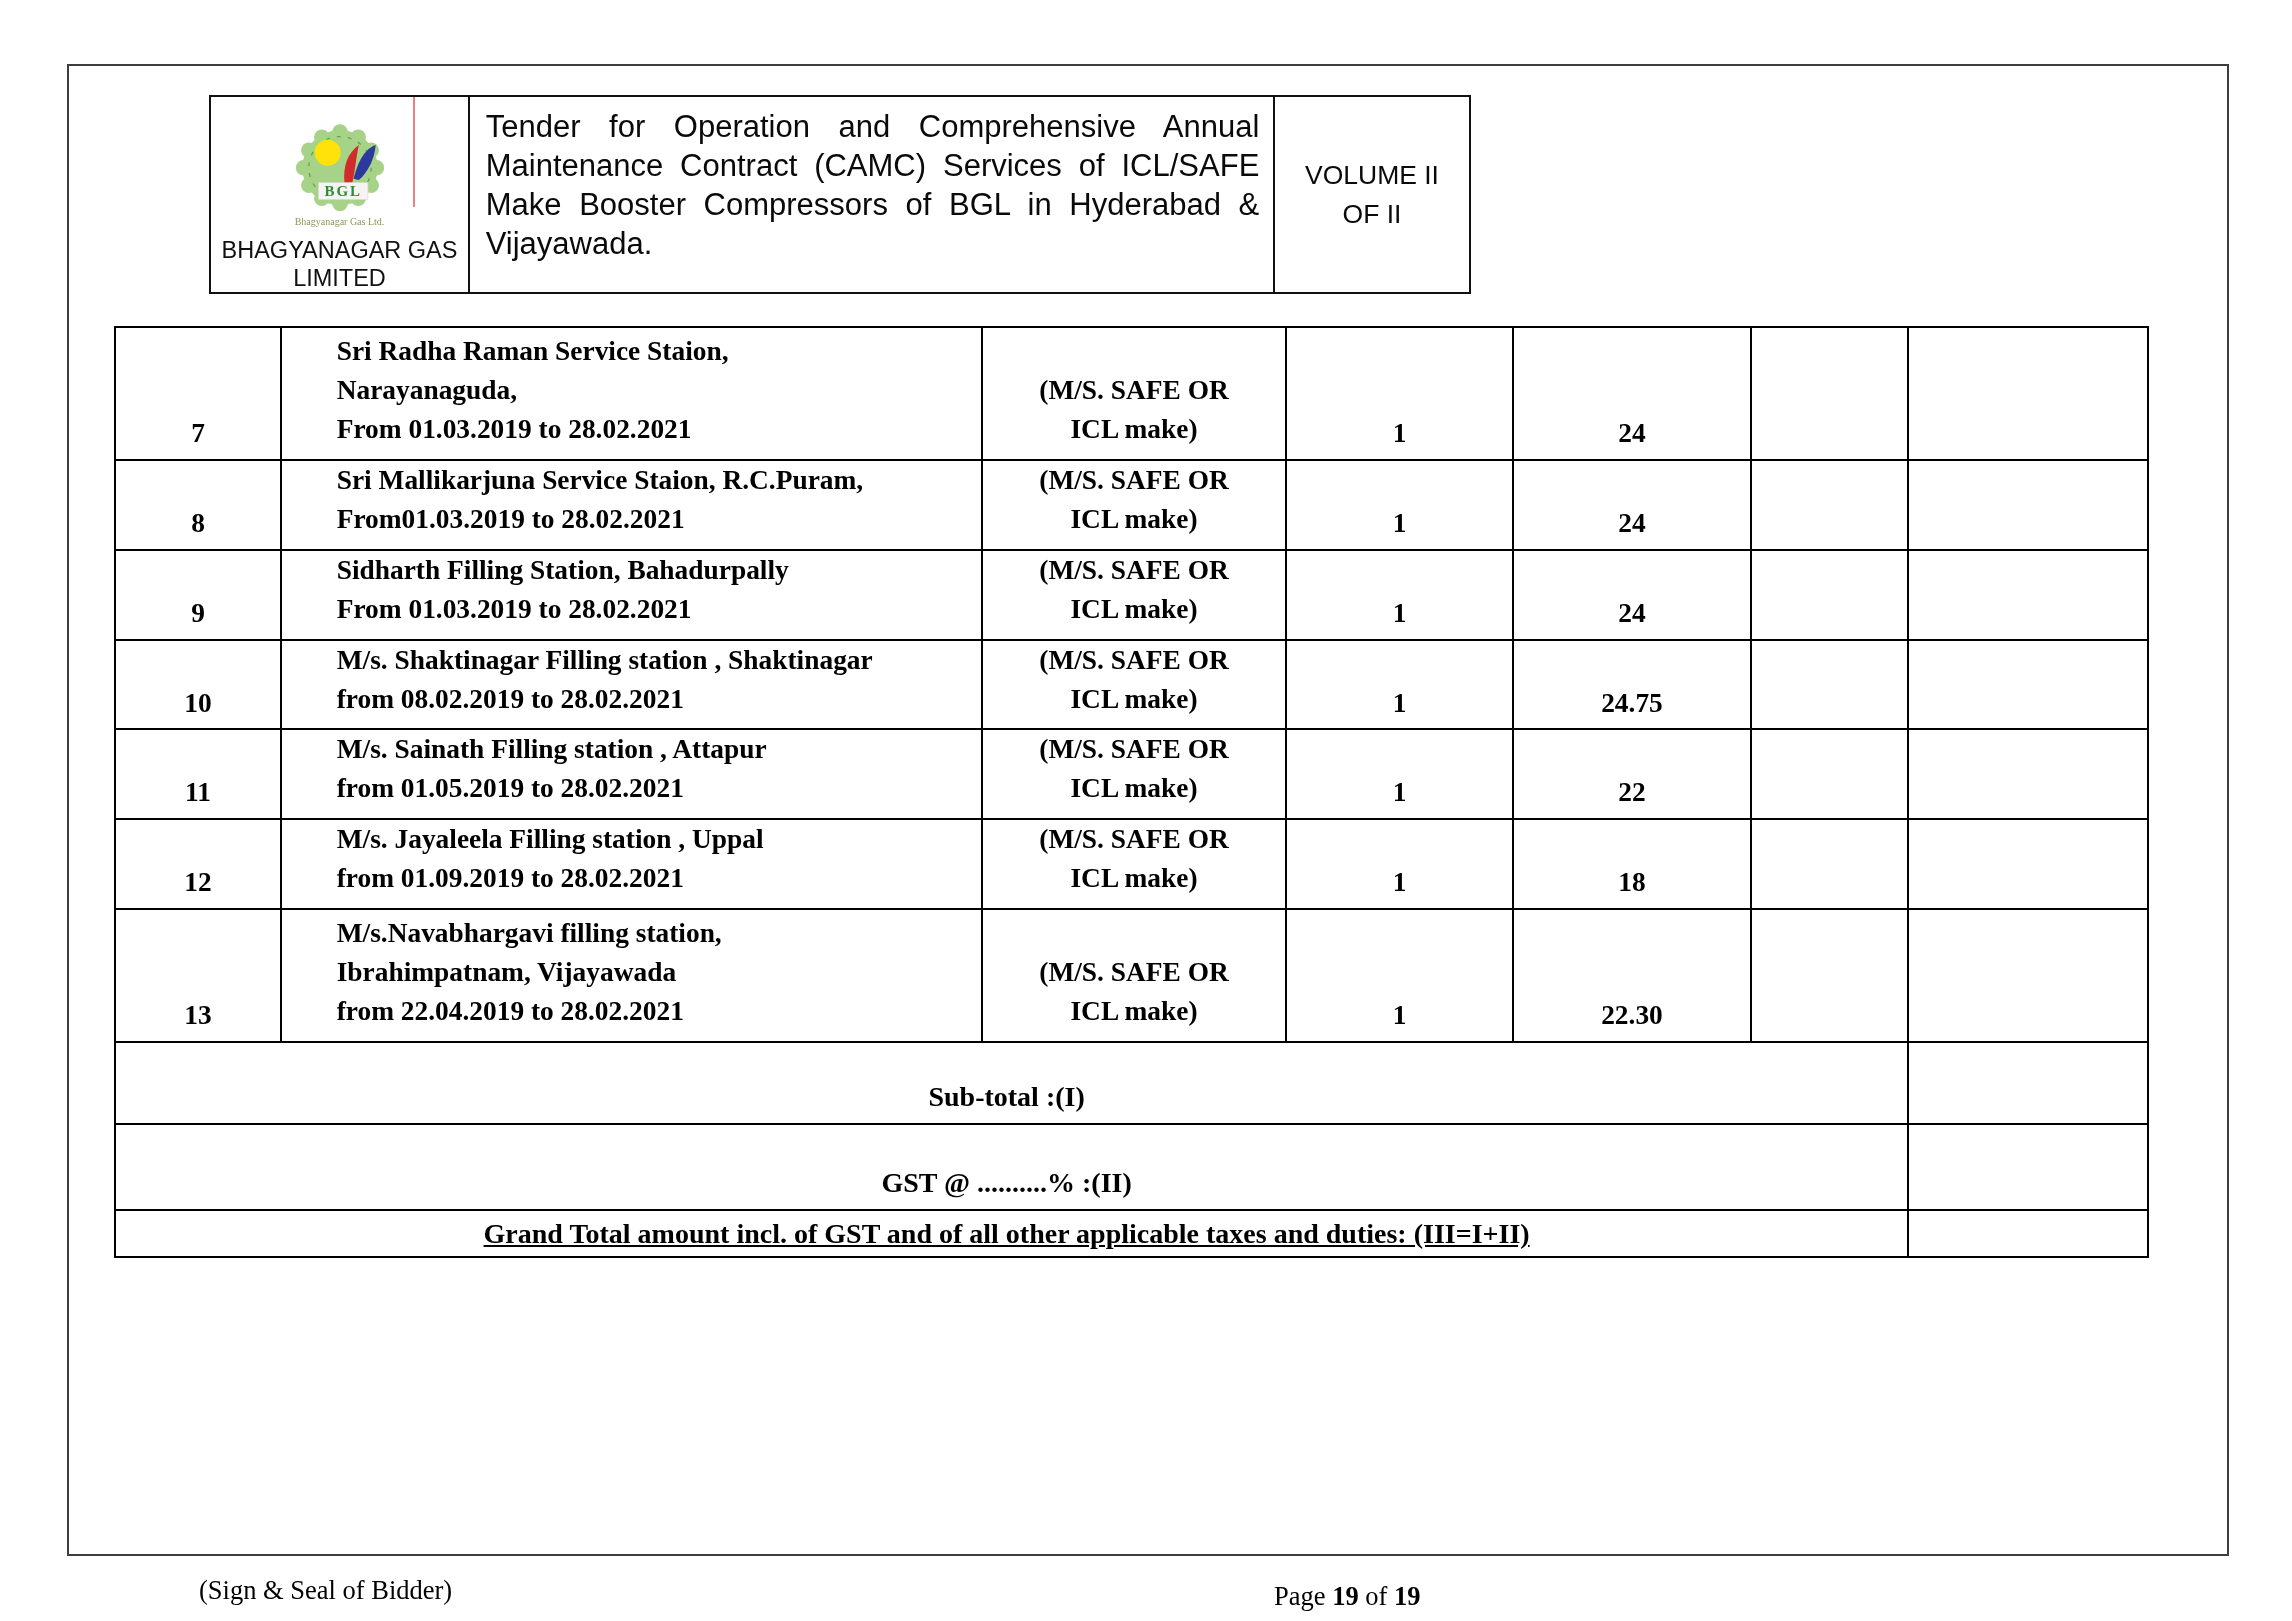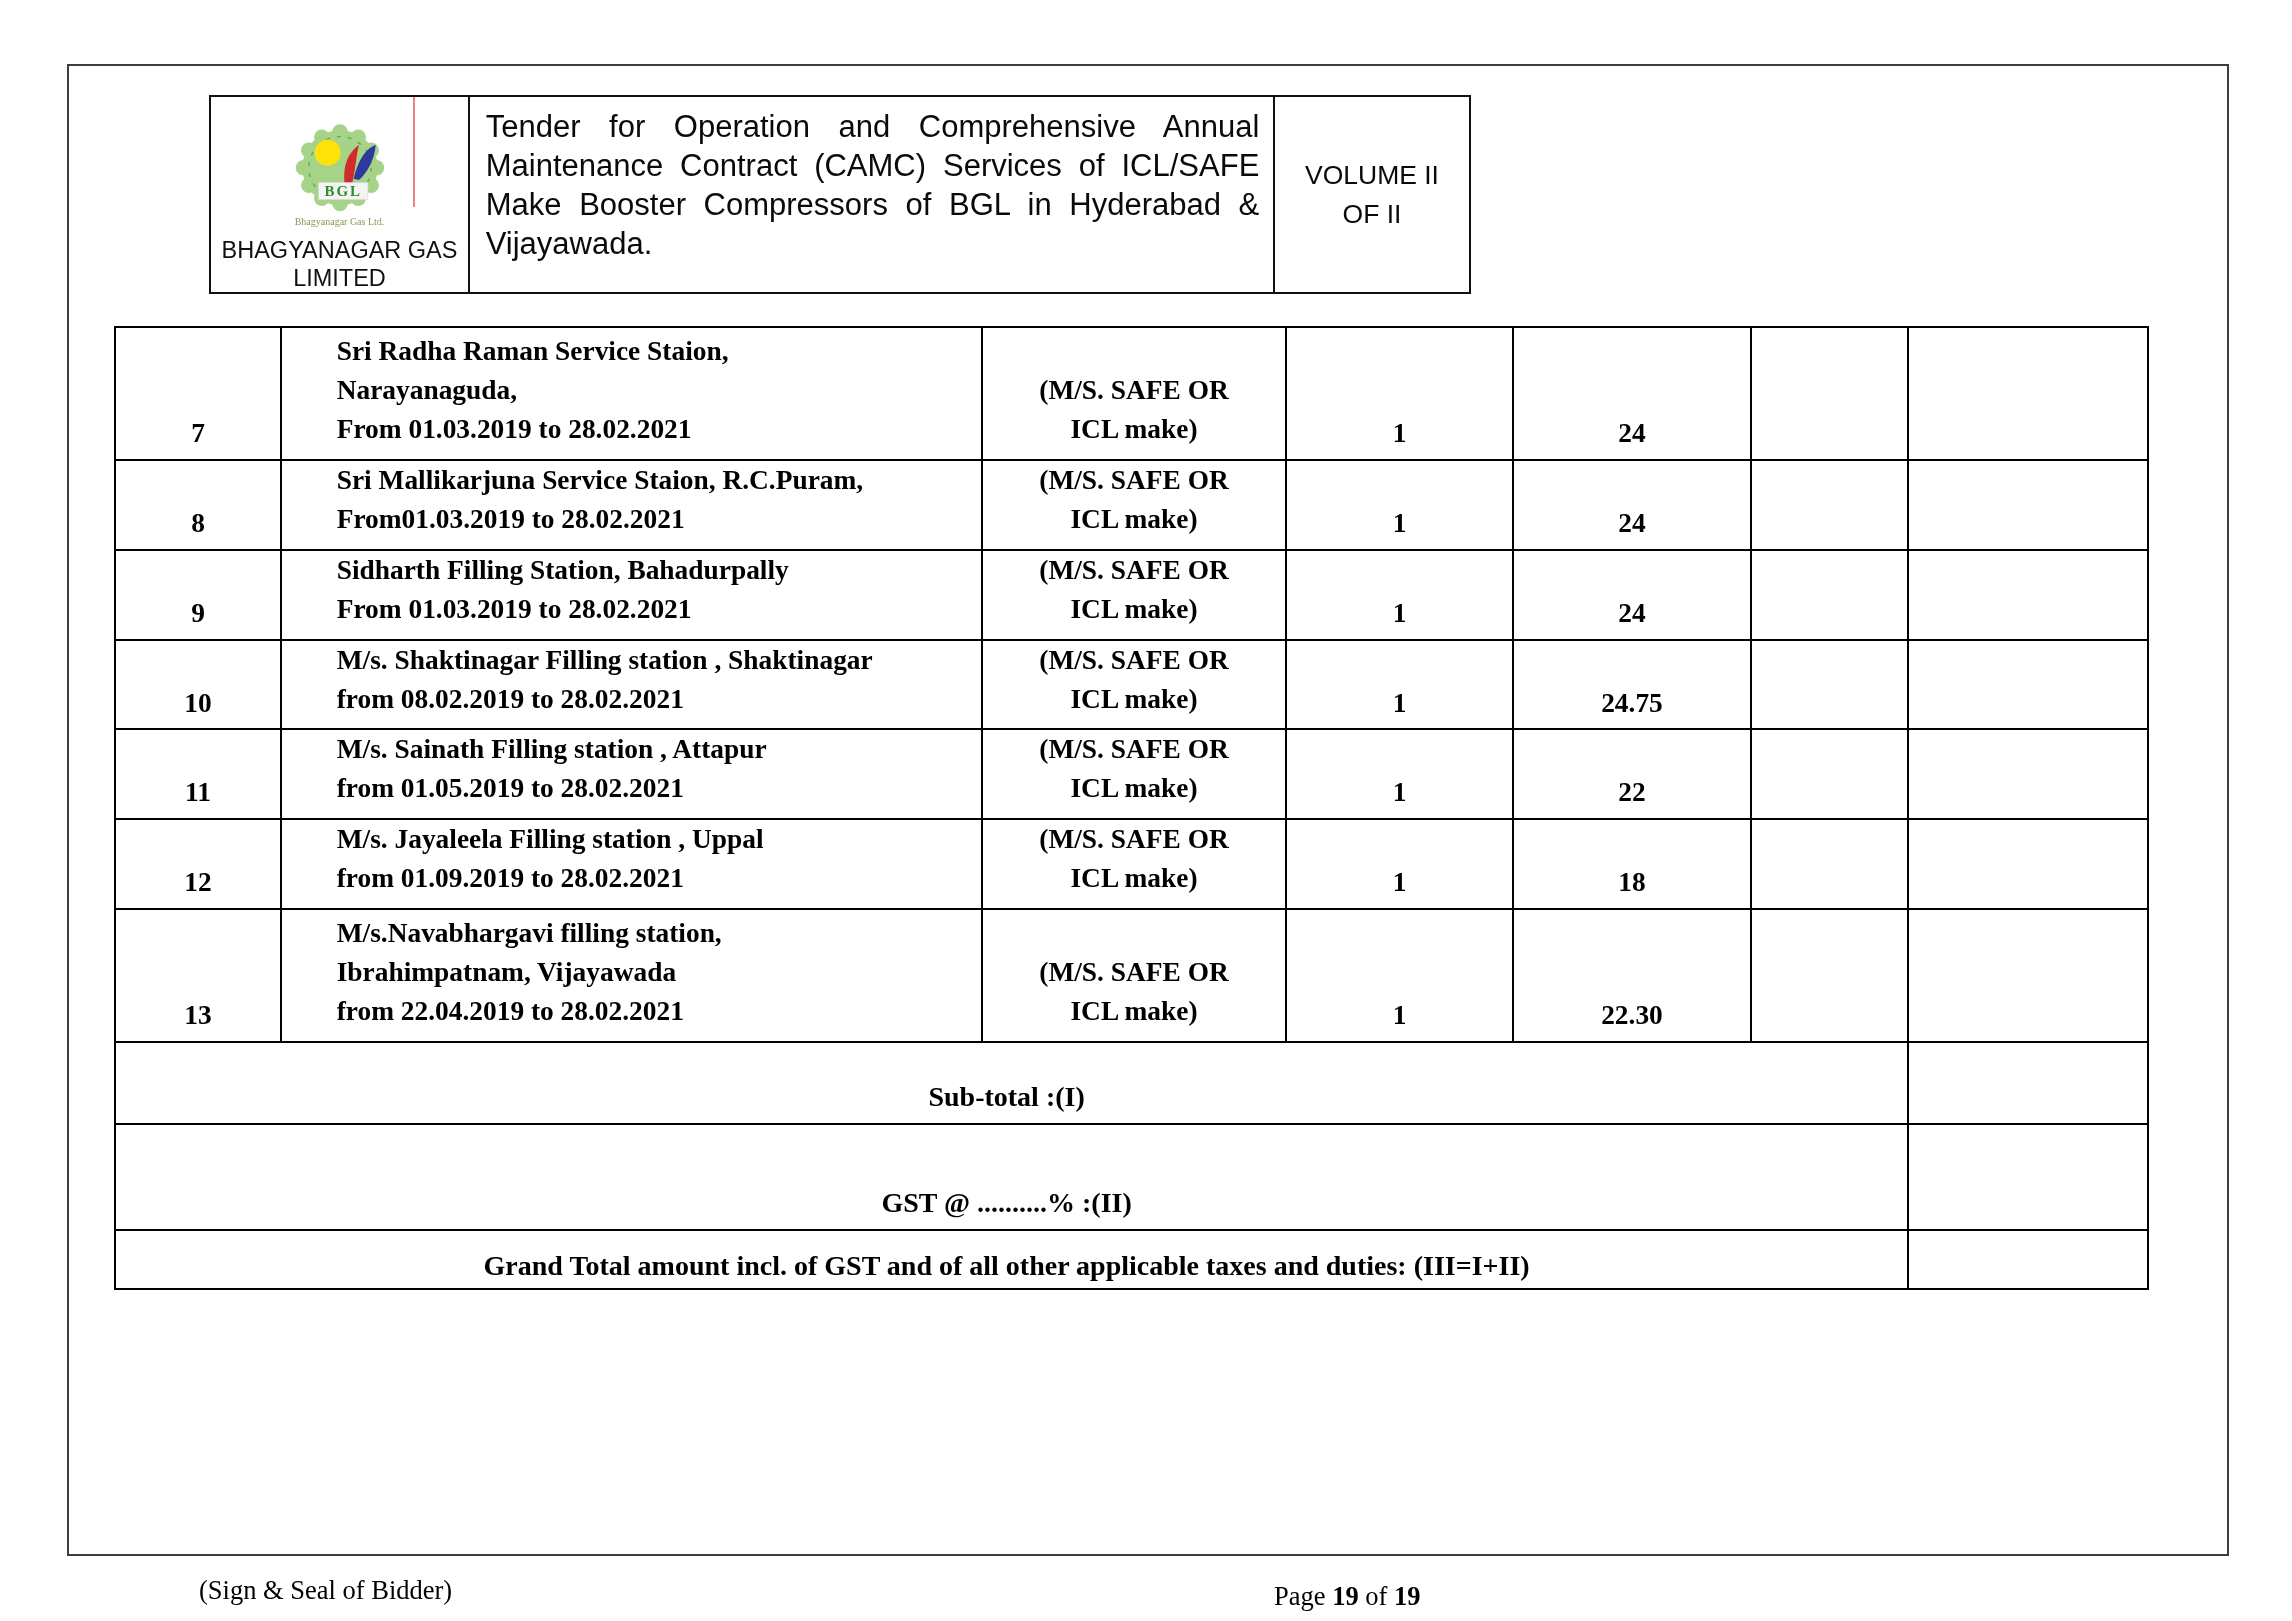--- a/index.html
+++ b/index.html
@@ -25,22 +25,22 @@
   .stations-table td{border:2px solid #000;border-top-width:2.9px;border-bottom-width:2.9px;vertical-align:bottom;font-weight:bold;font-size:27.4px;padding:0 0 9.8px 0;box-sizing:border-box;}
   .row-2line{height:86px;}
   .row-3line{height:133px;}
   td.cell-sno{text-align:center;}
   td.cell-desc{padding-left:13.7px;padding-right:5.9px;}
   .desc-line{line-height:39px;margin-left:41px;}
   td.cell-make{text-align:center;}
   td.cell-make div{line-height:39px;}
   td.cell-qty,td.cell-months{text-align:center;}
   .subtotal-row{height:82px;}
-  .gst-row{height:106px;}
-  .grand-row{height:59px;}
+  .gst-row{height:86px;}
+  .grand-row{height:47px;text-decoration:underline;}
   td.cell-total-label{text-align:center;padding-right:9.8px;font-size:28px;}
   .grand-row td.cell-total-label{padding-bottom:5.9px;}
   td.cell-total-value{}
 
   
   .footer-sign{position:absolute;left:199px;top:1575px;font-size:26.5px;}
   .footer-page{position:absolute;left:1274px;top:1581px;font-size:26.5px;}
   .footer-page b{font-weight:bold;}
 </style>
 </head>

